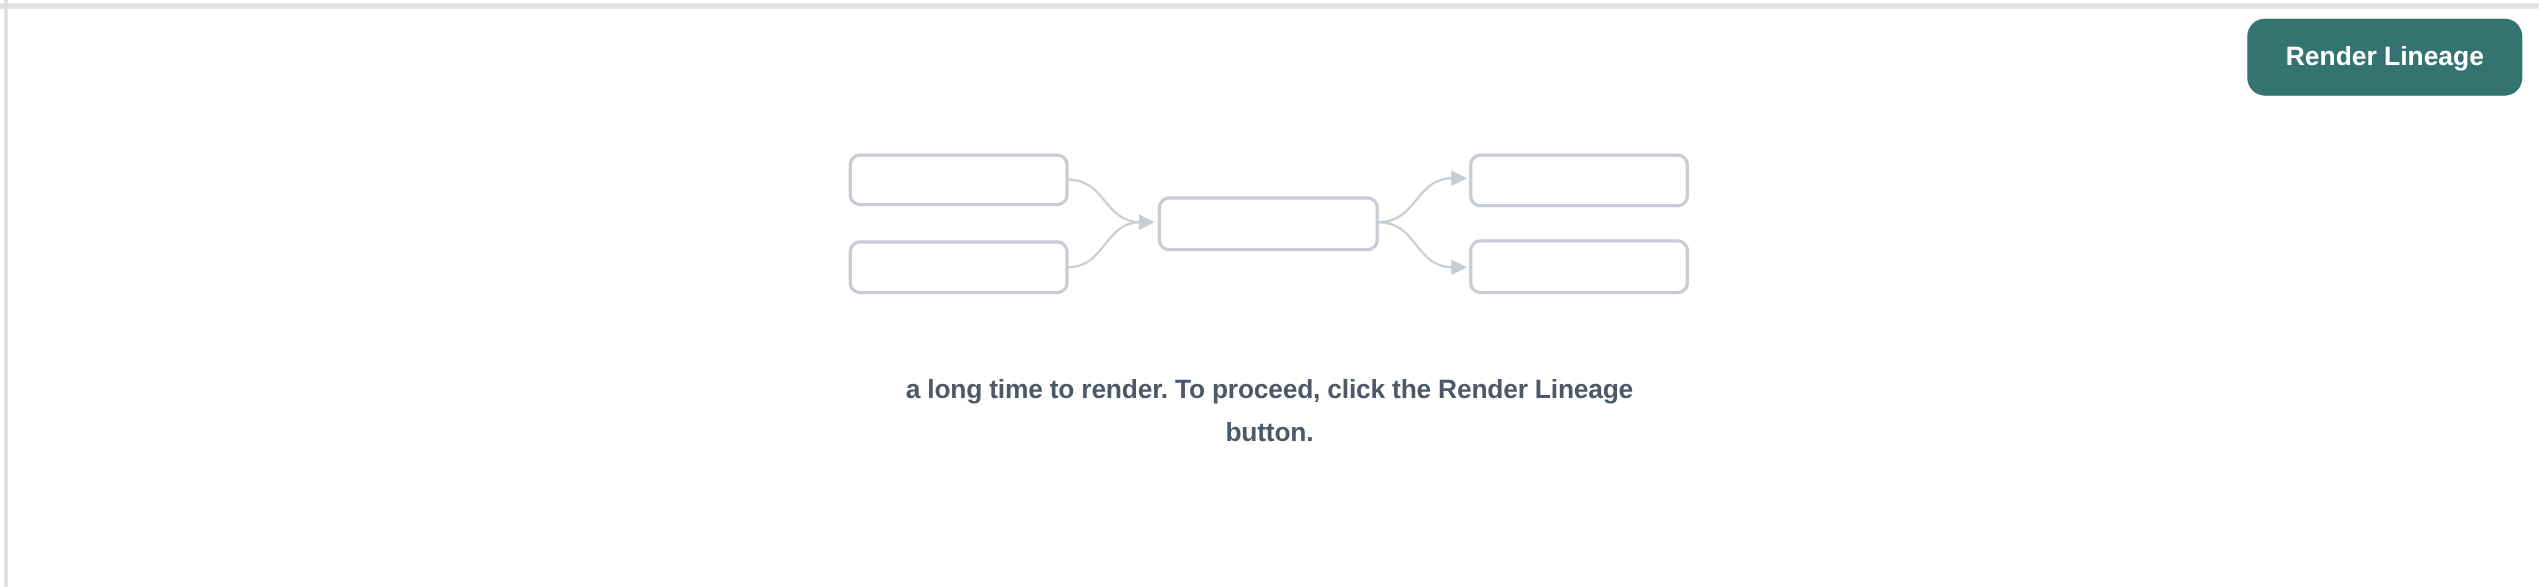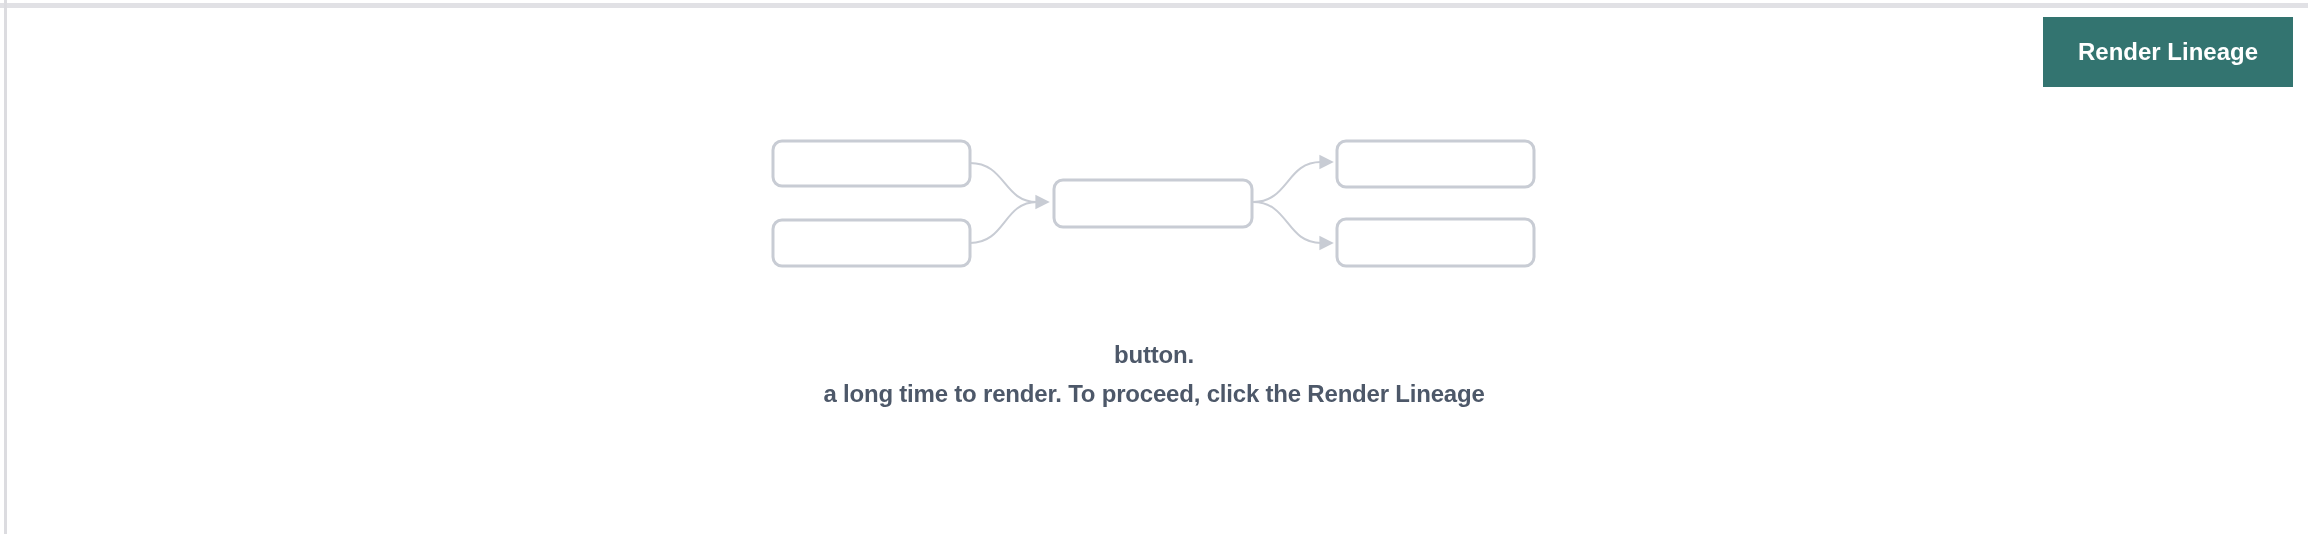--- a/index.html
+++ b/index.html
@@ -43,21 +43,21 @@
   }
   .render-btn {
     position: absolute;
     top: 17px;
     right: 15px;
     width: 250px;
     height: 70px;
     background: var(--accent-teal);
     color: var(--button-text);
     border: none;
-    border-radius: 0;
+    border-radius: 16px;
     font-family: "Liberation Sans", sans-serif;
     font-size: 24px;
     font-weight: 700;
     cursor: pointer;
     display: flex;
     align-items: center;
     justify-content: center;
   }
   .content {
     position: absolute;
@@ -120,18 +120,18 @@
       <path class="edge" d="M 482 67 C 518 67, 515 108, 550 108" marker-end="url(#arrow)"></path>
 
       <rect x="2" y="6" width="197" height="45" rx="9"></rect>
       <rect x="2" y="85" width="197" height="46" rx="9"></rect>
       <rect x="283" y="45" width="198" height="47" rx="9"></rect>
       <rect x="566" y="6" width="197" height="46" rx="9"></rect>
       <rect x="566" y="84" width="197" height="47" rx="9"></rect>
     </svg>
 
     <div class="message">
+      <div>a long time to render. To proceed, click the Render Lineage</div>
       <div>button.</div>
-      <div>a long time to render. To proceed, click the Render Lineage</div>
     </div>
 
   </div>
 </div>
 
 </body></html>

